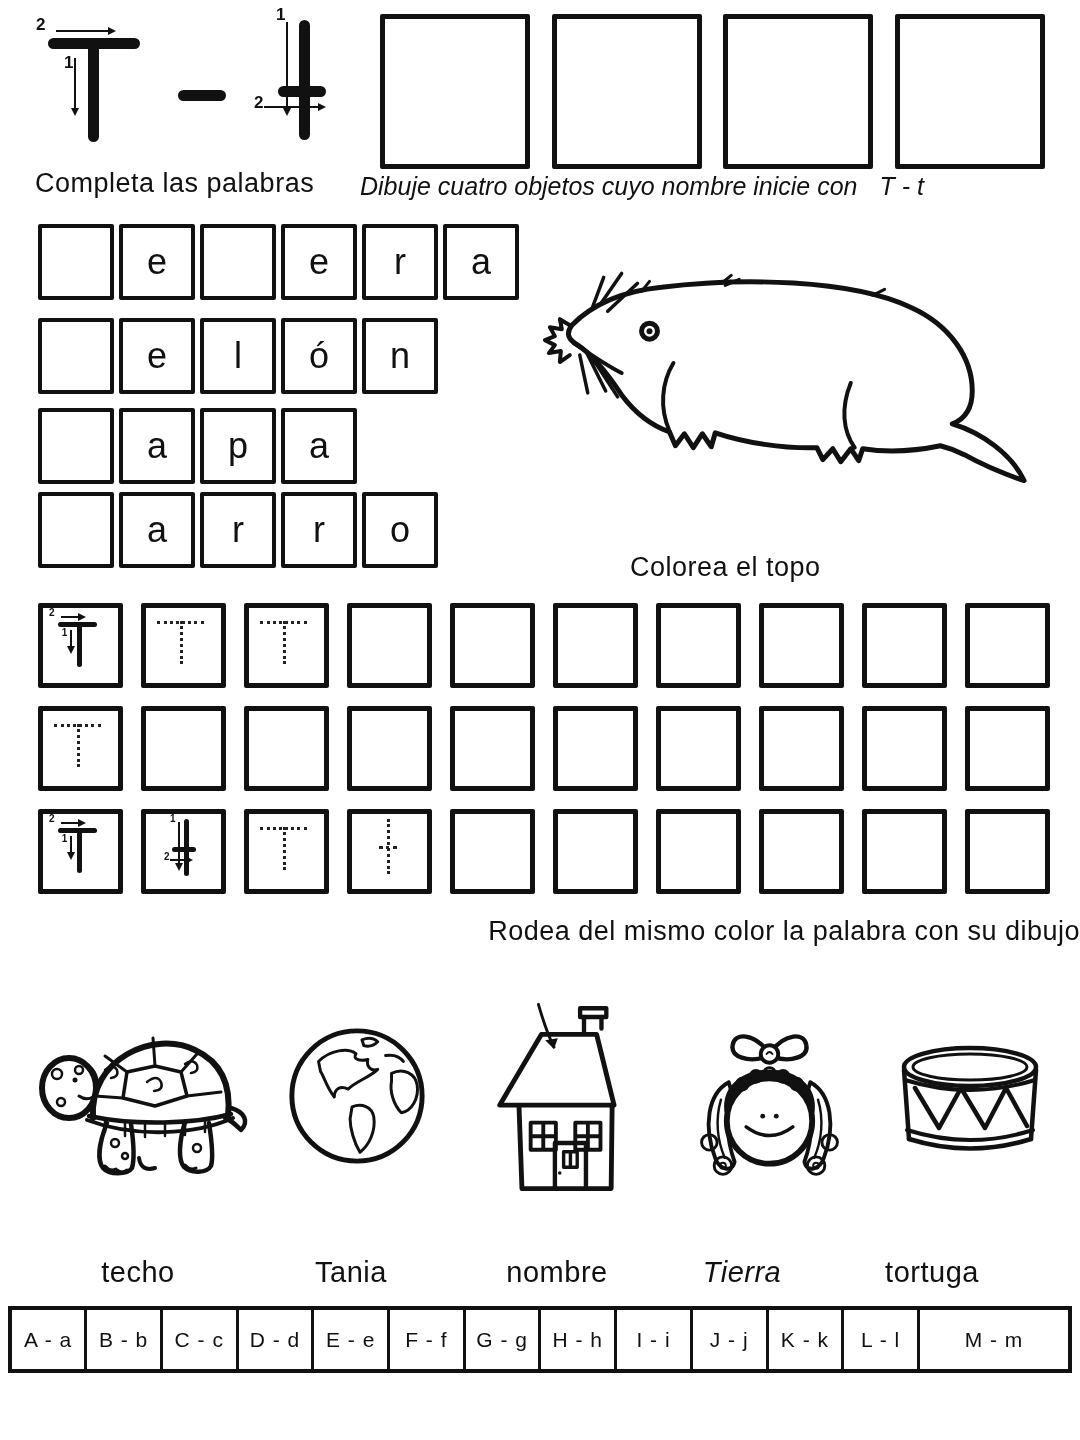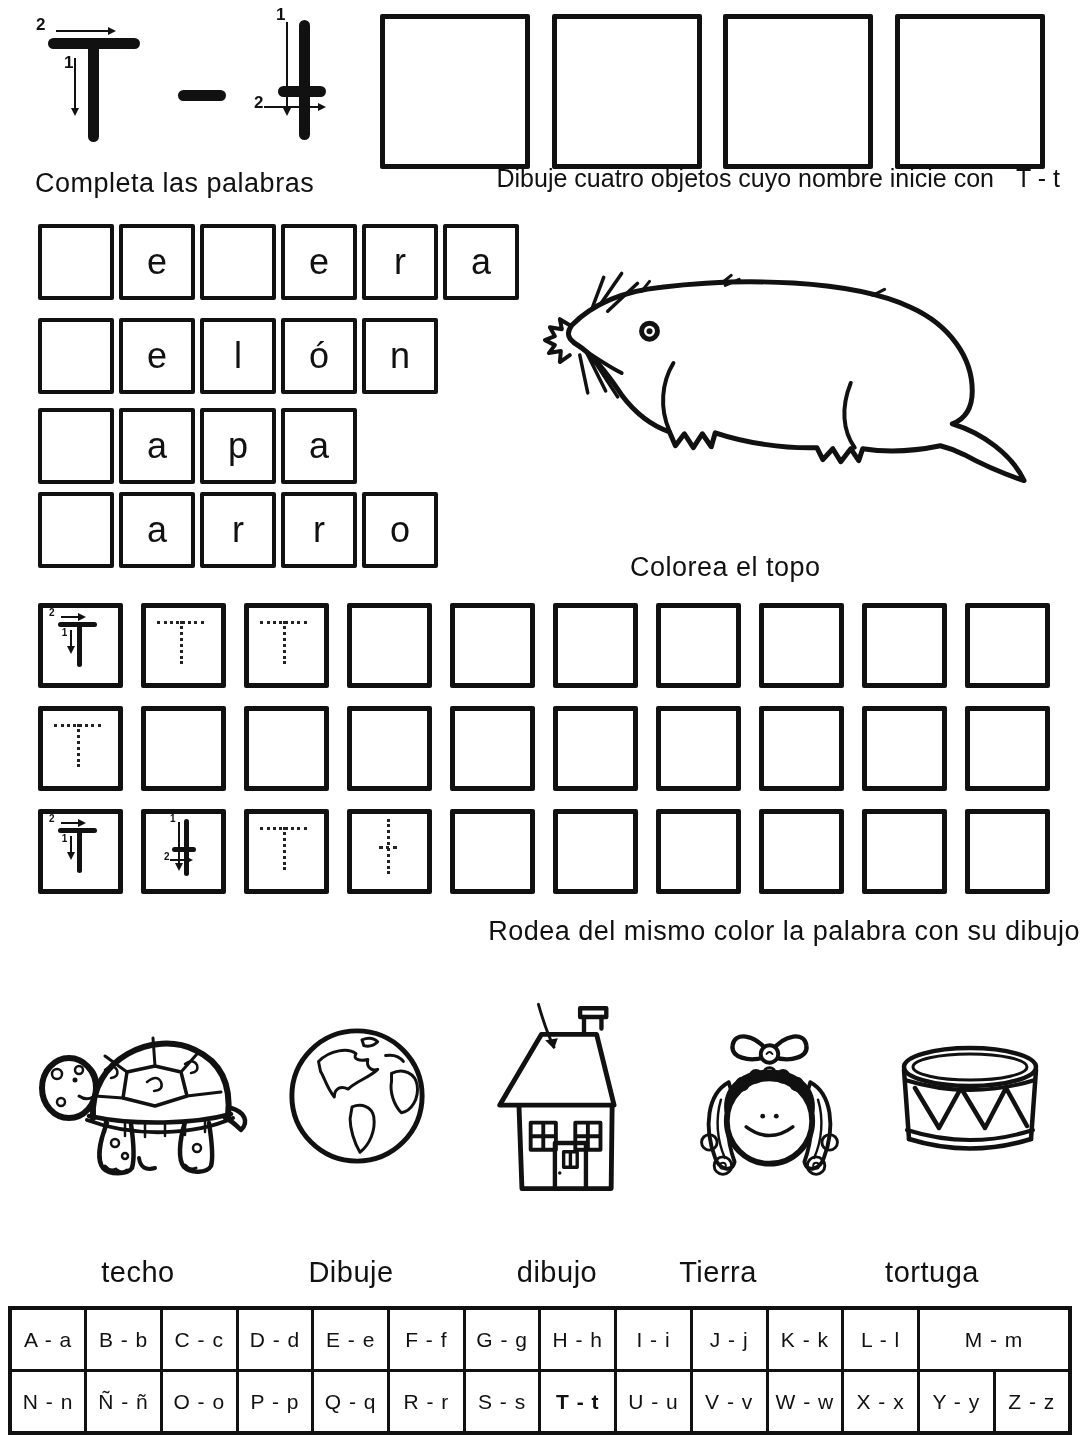--- a/index.html
+++ b/index.html
@@ -22,21 +22,21 @@
   .va{position:absolute;border-left:2px solid #111;}
   .va::after{content:"";position:absolute;left:-5px;bottom:-2px;width:0;height:0;
              border-top:8px solid #111;border-left:4px solid transparent;border-right:4px solid transparent;}
 
   
   .caption{position:absolute;font-size:27px;letter-spacing:.5px;white-space:nowrap;}
 
   
   .draw-boxes{position:absolute;left:380px;top:14px;width:665px;display:flex;justify-content:space-between;}
   .draw-box{width:140px;height:145px;border:5px solid #111;border-radius:2px;background:#fff;}
-  .draw-caption{position:absolute;left:360px;top:164px;width:700px;text-align:right;font-size:25px;white-space:nowrap;}
+  .draw-caption{position:absolute;left:360px;top:172px;width:700px;text-align:left;font-size:25px;white-space:nowrap;font-style:italic;}
   .draw-caption .tt{margin-left:22px;}
 
   
   #word-rows{position:absolute;left:38px;top:224px;}
   .word-row{display:flex;}
   .word-row.m0{margin-bottom:18px;} .word-row.m1{margin-bottom:14px;} .word-row.m2{margin-bottom:8px;}
   .letter-box{width:68px;height:68px;border:4px solid #111;border-radius:2px;margin-right:5px;
               display:flex;align-items:center;justify-content:center;font-size:36px;background:#fff;}
 
   
@@ -322,54 +322,38 @@
         <path stroke-width="4" d="M14,90 Q77,110 140,90"></path>
         <path stroke-width="4.5" d="M22,48 L46,88 L68,48 L92,88 L113,48 L134,86"></path>
         <path stroke-width="4" d="M12,40 Q77,60 142,40"></path>
         <ellipse cx="77" cy="27" rx="66" ry="19" stroke-width="4.5" fill="#fff"></ellipse>
         <ellipse cx="77" cy="27" rx="57" ry="13" stroke-width="3"></ellipse>
       </g>
     </svg>
   </div>
 
   <span class="match-word" style="left:138px;">techo</span>
-  <span class="match-word" style="left:351px;">Dibuje</span>
-  <span class="match-word" style="left:557px;">dibujo</span>
-  <span class="match-word" style="left:718px;">Tierra</span>
+  <span class="match-word" style="left:351px;">Tania</span>
+  <span class="match-word" style="left:557px;">nombre</span>
+  <span class="match-word" style="left:742px;font-style:italic;">Tierra</span>
   <span class="match-word" style="left:932px;">tortuga</span>
 
   <table class="alpha">
     <tbody id="alpha-body">
         <tr>
           <td>A - a</td>
           <td>B - b</td>
           <td>C - c</td>
           <td>D - d</td>
           <td>E - e</td>
           <td>F - f</td>
           <td>G - g</td>
           <td>H - h</td>
           <td>I - i</td>
           <td>J - j</td>
           <td>K - k</td>
           <td>L - l</td>
           <td colspan="2">M - m</td>
         </tr>
-        <tr>
-          <td>N - n</td>
-          <td>Ñ - ñ</td>
-          <td>O - o</td>
-          <td>P - p</td>
-          <td>Q - q</td>
-          <td>R - r</td>
-          <td>S - s</td>
-          <td class="hl">T - t</td>
-          <td>U - u</td>
-          <td>V - v</td>
-          <td>W - w</td>
-          <td>X - x</td>
-          <td>Y - y</td>
-          <td>Z - z</td>
-        </tr>
       </tbody>
   </table>
 
 </div>
 
 </body></html>

